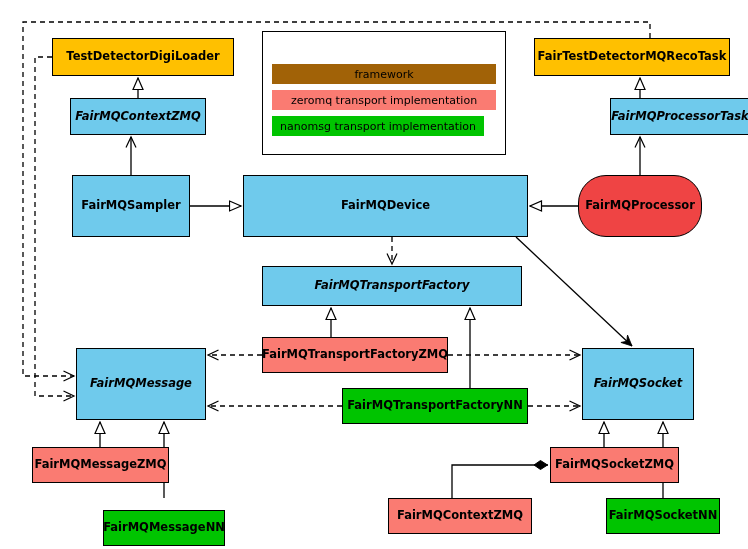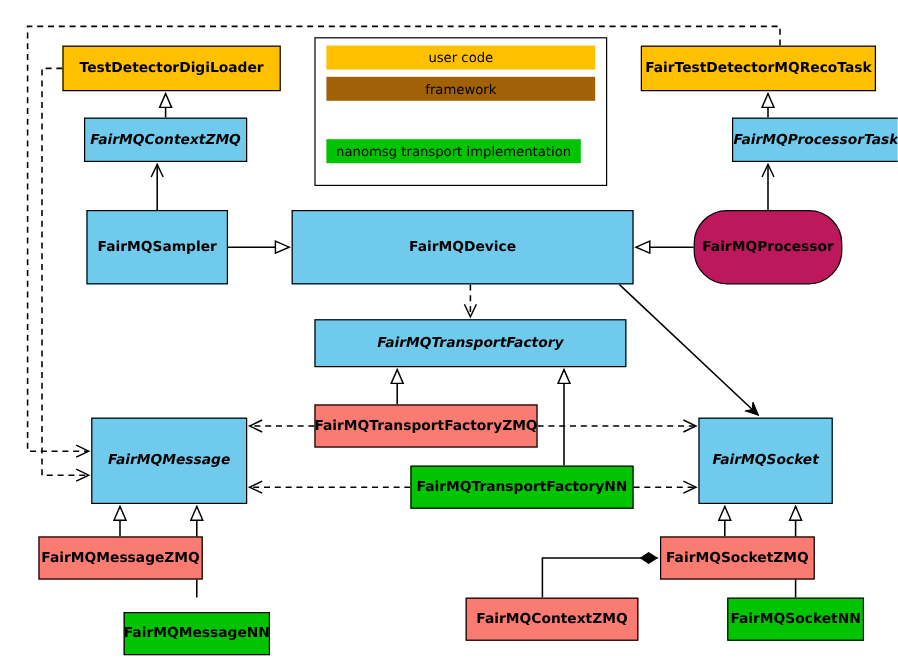--- a/index.html
+++ b/index.html
@@ -95,21 +95,21 @@
     </div>
     <div class="node italic" style="left: 570px; top: 98px; width: 140px; height: 37px; background: rgb(111, 202, 236); margin-left: 40px;">
       <span>FairMQProcessorTask</span>
     </div>
     <div class="node" style="left: 72px; top: 175px; width: 118px; height: 62px; background: rgb(111, 202, 236);">
       <span>FairMQSampler</span>
     </div>
     <div class="node" style="left: 243px; top: 175px; width: 285px; height: 62px; background: rgb(111, 202, 236);">
       <span>FairMQDevice</span>
     </div>
-    <div class="node" style="left: 578px; top: 175px; width: 124px; height: 62px; background: #be185d; border-radius: 28px;">
+    <div class="node" style="left: 578px; top: 175px; width: 124px; height: 62px; background: #ef4444; border-radius: 28px;">
       <span>FairMQProcessor</span>
     </div>
     <div class="node italic" style="left: 262px; top: 266px; width: 260px; height: 40px; background: rgb(111, 202, 236);">
       <span>FairMQTransportFactory</span>
     </div>
     <div class="node" style="left: 262px; top: 337px; width: 186px; height: 36px; background: rgb(250, 123, 114);">
       <span>FairMQTransportFactoryZMQ</span>
     </div>
     <div class="node" style="left: 342px; top: 388px; width: 186px; height: 36px; background: rgb(0, 196, 0);">
       <span>FairMQTransportFactoryNN</span>
@@ -128,22 +128,22 @@
     </div>
     <div class="node" style="left: 550px; top: 447px; width: 129px; height: 36px; background: rgb(250, 123, 114);">
       <span>FairMQSocketZMQ</span>
     </div>
     <div class="node" style="left: 606px; top: 498px; width: 114px; height: 36px; background: rgb(0, 196, 0);">
       <span>FairMQSocketNN</span>
     </div>
     <div class="node" style="left: 388px; top: 498px; width: 144px; height: 36px; background: rgb(250, 123, 114);">
       <span>FairMQContextZMQ</span>
     </div>
-    <div class="legend-row" style="left: 272px; top: 38px; width: 224px; height: 20px; background: rgb(255, 192, 0); z-index: 7;">
-      <span>user code</span>
-    </div>
     <div class="legend-row" style="left: 272px; top: 64px; width: 224px; height: 20px; background: #a16207; z-index: 7;">
       <span>framework</span>
+    </div>
+    <div class="legend-row" style="left: 272px; top: 90px; width: 224px; height: 20px; background: rgb(250, 123, 114); z-index: 7;">
+      <span>zeromq transport implementation</span>
     </div>
     <div class="legend-row" style="left: 272px; top: 116px; width: 212px; height: 20px; background: rgb(0, 196, 0); z-index: 7; justify-content: center;">
       <span>nanomsg transport implementation</span>
     </div>
   </div>
 
 </body></html>

